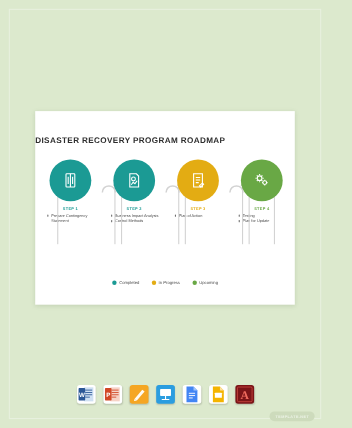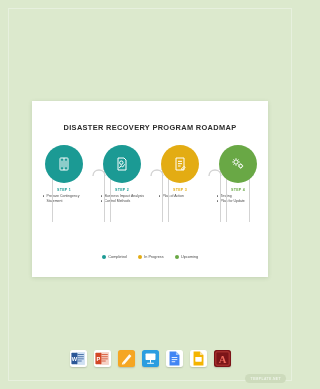--- a/index.html
+++ b/index.html
@@ -17,21 +17,21 @@
   }
   
   .doc-card{
     position:absolute;
     left:32px;top:101px;width:236px;height:176px;
     background:#ffffff;
     box-shadow:0 1px 4px rgba(90,110,70,.18);
   }
   .doc-title{
     position:absolute;left:0;right:0;top:22px;
-    text-align:center;
+    text-align:left;
     font-size:7.4px;
     letter-spacing:.35px;
     font-weight:bold;
     color:#2d2d2d;
   }
   
   .roadmap{
     position:absolute;left:10px;right:10px;top:44px;height:88px;
   }
   .step{

